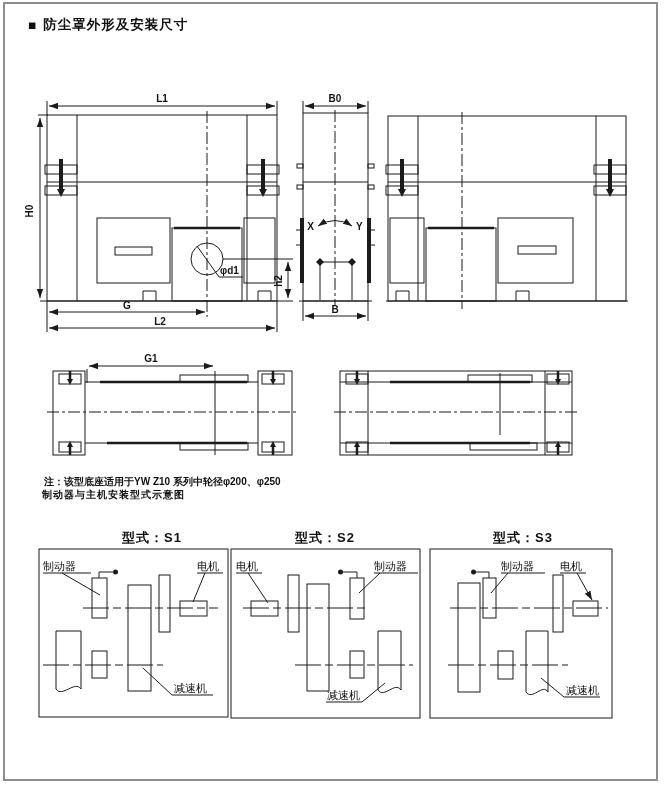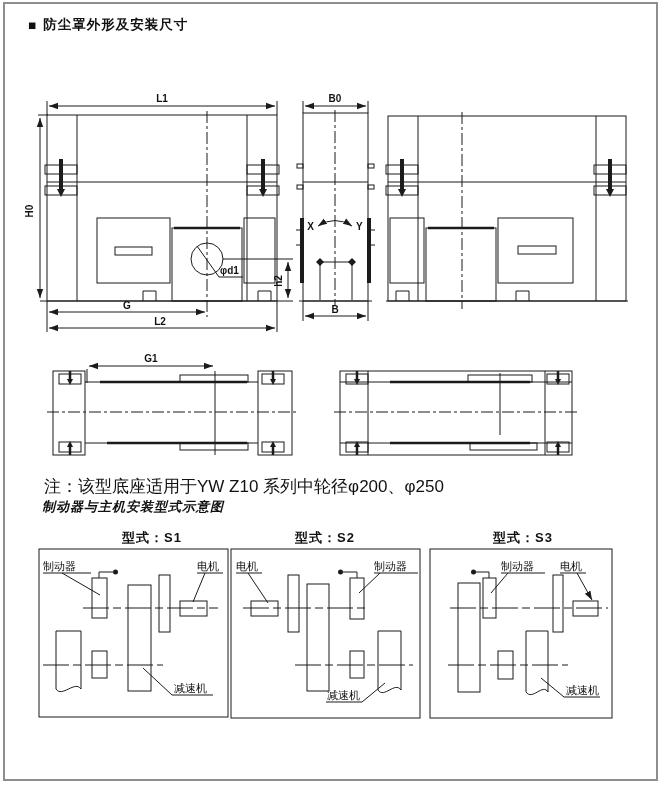--- a/index.html
+++ b/index.html
@@ -6,25 +6,25 @@
   #page{
     position:relative;width:665px;height:788px;background:#ffffff;
     font-family:"Liberation Sans",sans-serif;color:#111;overflow:hidden;
   }
   #frame{
     position:absolute;left:3px;top:2px;width:655px;height:779px;
     border:2px solid #8e8e8e;box-sizing:border-box;
   }
   .abs{position:absolute;}
   #doc-title{left:28px;top:16px;font-size:13.5px;font-weight:bold;letter-spacing:1px;display:flex;align-items:center;gap:6px;}
-  .note{font-size:17px;line-height:1.55;white-space:nowrap;}
+  .note{font-size:10px;line-height:1.55;white-space:nowrap;font-weight:bold;}
   #note1{left:44px;top:474px;}
   #note2{left:329px;top:472px;}
   #note2 .cont{padding-left:23px;}
-  #section-heading{left:42px;top:498px;font-size:13px;font-weight:bold;letter-spacing:1px;font-style:italic;}
+  #section-heading{left:42px;top:488px;font-size:10px;font-weight:bold;letter-spacing:1px;}
   svg{position:absolute;left:0;}
   .ln{stroke:#1b1b1b;stroke-width:1;fill:none;}
   .thk{stroke:#1b1b1b;stroke-width:2.4;fill:none;}
   .fil{fill:#1b1b1b;stroke:none;}
   .cl{stroke:#1b1b1b;stroke-width:1;fill:none;stroke-dasharray:12 3 3 3;}
   .shaft{stroke:#1b1b1b;stroke-width:1;fill:none;stroke-dasharray:26 4 8 4;}
   .dim-t{font:bold 10px "Liberation Sans",sans-serif;fill:#111;}
   .cjk-t{font:11px "Liberation Sans",sans-serif;fill:#111;}
   .panel-t{font:bold 13px "Liberation Sans",sans-serif;fill:#111;letter-spacing:1px;}
 </style>

